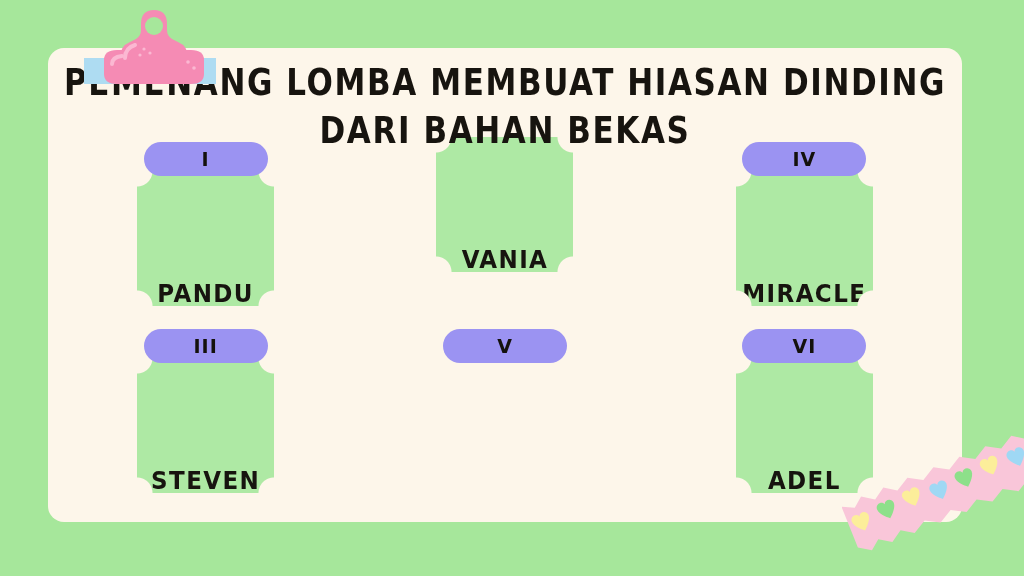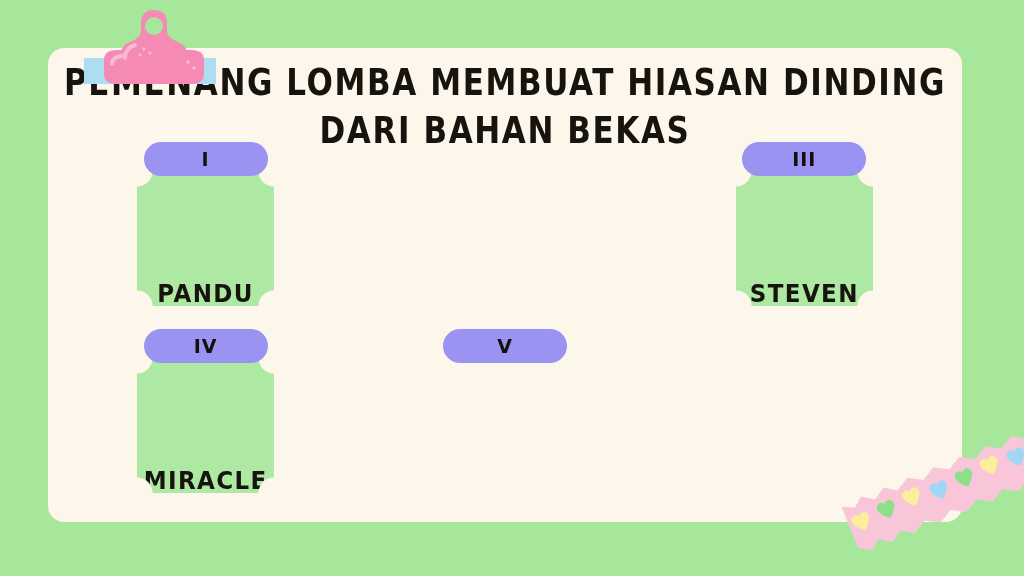--- a/index.html
+++ b/index.html
@@ -169,46 +169,57 @@
       <div class="card-slot">
         <div class="rank-badge">
           <span>I</span>
         </div>
         <div class="name-card">
           <span class="name-text">PANDU</span>
         </div>
       </div>
 
       <div class="card-slot">
+        <div class="name-card">
+          <span class="name-text">VANIA</span>
+        </div>
+      </div>
+
+      <div class="card-slot">
+        <div class="rank-badge">
+          <span>IV</span>
+        </div>
+        <div class="name-card">
+          <span class="name-text">MIRACLE</span>
+        </div>
       </div>
 
       <div class="card-slot">
         <div class="rank-badge">
           <span>III</span>
         </div>
         <div class="name-card">
           <span class="name-text">STEVEN</span>
         </div>
       </div>
 
       <div class="card-slot">
         <div class="rank-badge">
-          <span>IV</span>
-        </div>
-        <div class="name-card">
-          <span class="name-text">MIRACLE</span>
-        </div>
-      </div>
-
-      <div class="card-slot">
-        <div class="rank-badge">
           <span>V</span>
         </div>
       </div>
 
+      <div class="card-slot">
+        <div class="rank-badge">
+          <span>VI</span>
+        </div>
+        <div class="name-card">
+          <span class="name-text">ADEL</span>
+        </div>
+      </div>
 
     </div>
   </div>
 
   <svg id="clip" viewBox="0 0 132 100">
     <rect x="0" y="56" width="132" height="26" fill="#aedcf2"></rect>
     <path d="M36 78 L36 56 Q36 44 46 40 L52 37 Q57 34 57 28 L57 22 Q57 8 70 8 Q83 8 83 22 L83 28 Q83 34 88 37 L94 40 Q104 44 104 56 L104 78 Z" fill="#f58bb4"></path>
     <path d="M20 58 Q20 48 33 48 L107 48 Q120 48 120 58 L120 72 Q120 82 107 82 L33 82 Q20 82 20 72 Z" fill="#f58bb4"></path>
     <circle cx="70" cy="24" r="9" fill="#a6e79b"></circle>
     <path d="M41 56 Q41 46 51 43" stroke="#fbb8d2" stroke-width="4" fill="none" stroke-linecap="round"></path>

